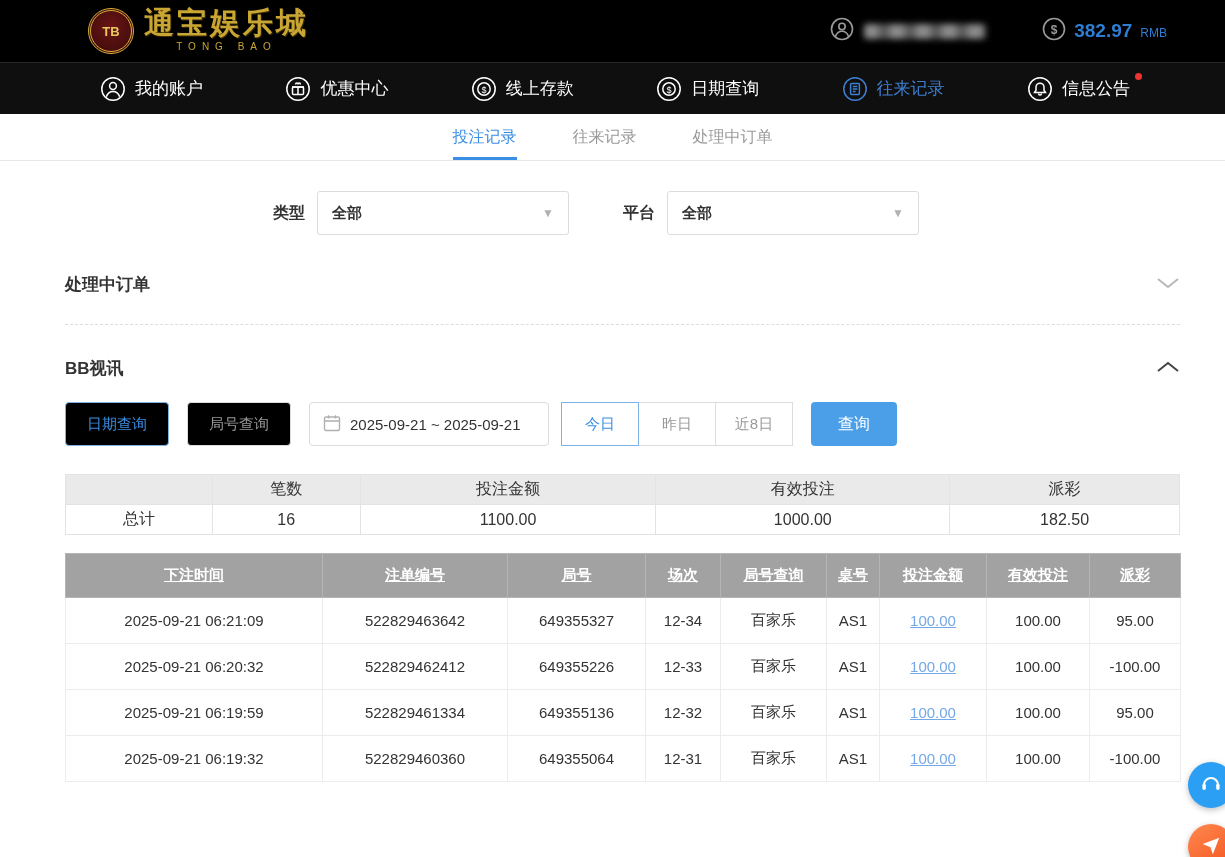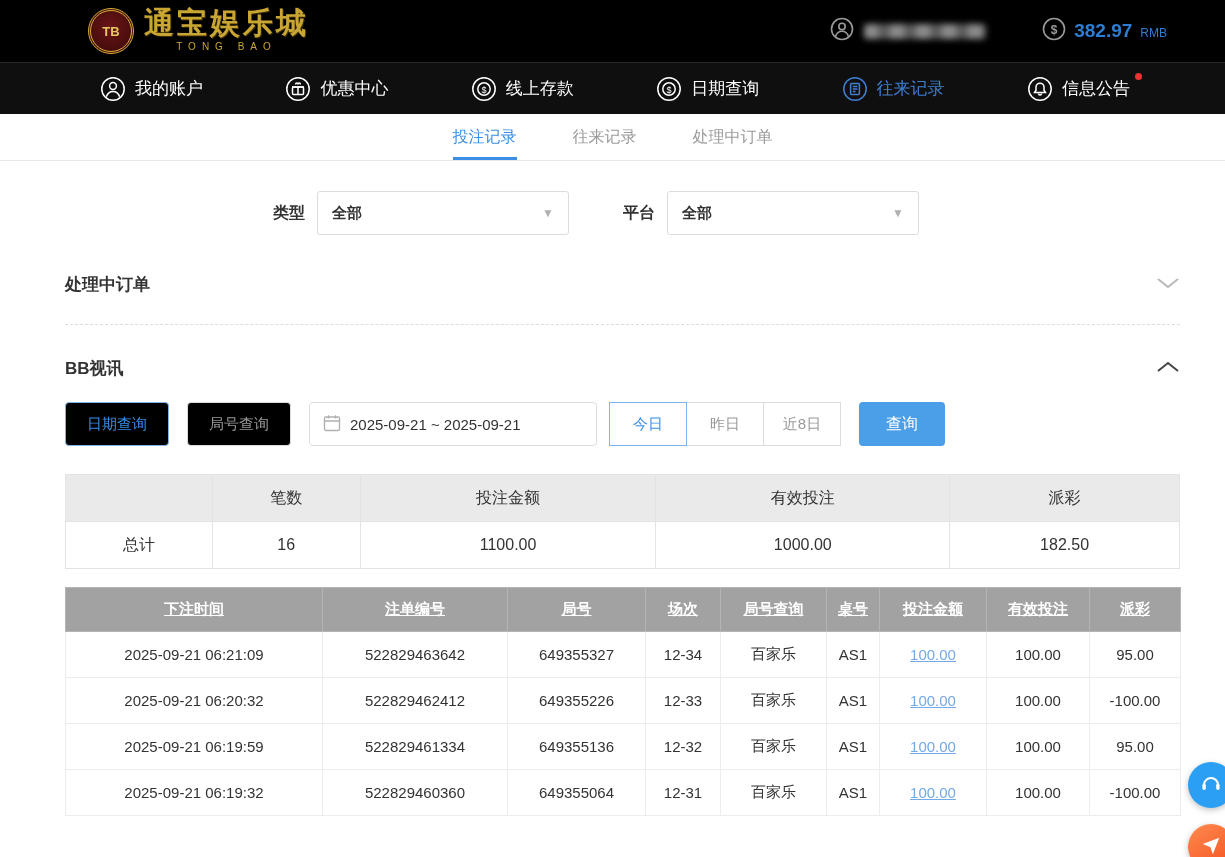--- a/index.html
+++ b/index.html
@@ -79,38 +79,38 @@
 
   
   .query-row { margin:22px 65px 0; display:flex; align-items:center; }
   .q-btn { height:44px; border-radius:4px; border:1px solid #dcdcdc; background:#000000;
     color:#999; font-size:15px; display:flex; align-items:center; justify-content:center;
     cursor:pointer; }
   .q-btn.w104 { width:104px; }
   .q-btn.active-outline { border-color:#7fb3e8; color:#3a8ee6; }
   .q-gap { margin-left:18px; }
   .date-box {
-    margin-left:18px; width:288px; height:44px; border:1px solid #dcdcdc;
+    margin-left:18px; width:240px; height:44px; border:1px solid #dcdcdc;
     border-radius:4px; display:flex; align-items:center; gap:9px; padding:0 13px;
     font-size:15px; color:#333; cursor:pointer; background:#fff;
   }
   .btn-group { display:flex; margin-left:12px; }
   .grp-btn { width:78px; height:44px; border:1px solid #dcdcdc; background:#fff;
     color:#999; font-size:15px; display:flex; align-items:center; justify-content:center;
     margin-left:-1px; cursor:pointer; }
   .grp-btn.first { margin-left:0; }
   .grp-btn.active { border-color:#7fb3e8; color:#3a8ee6; position:relative; z-index:2; }
   .search-btn { margin-left:18px; width:86px; height:44px; background:#4a9fe8;
     border:none; border-radius:4px; color:#fff; font-size:16px; cursor:pointer; }
 
   
   table { border-collapse:collapse; }
   .summary-table { margin:28px 65px 0; width:1115px; font-size:16px; }
   .summary-table th, .summary-table td {
-    border:1px solid #e3e3e3; height:47px; text-align:center; font-weight:normal;
+    border:1px solid #e3e3e3; height:30px; text-align:center; font-weight:normal;
   }
   .summary-table thead th { background:#eaeaea; color:#333; }
   .summary-table tbody td { background:#fff; }
 
   
   .bet-table { margin:18px 65px 0; width:1115px; font-size:15px; table-layout:fixed; }
   .bet-table thead th {
     background:#a2a2a2; color:#fff; height:44px; font-weight:bold;
     border:1px solid #b5b5b5; text-align:center;text-decoration:underline;
   }

